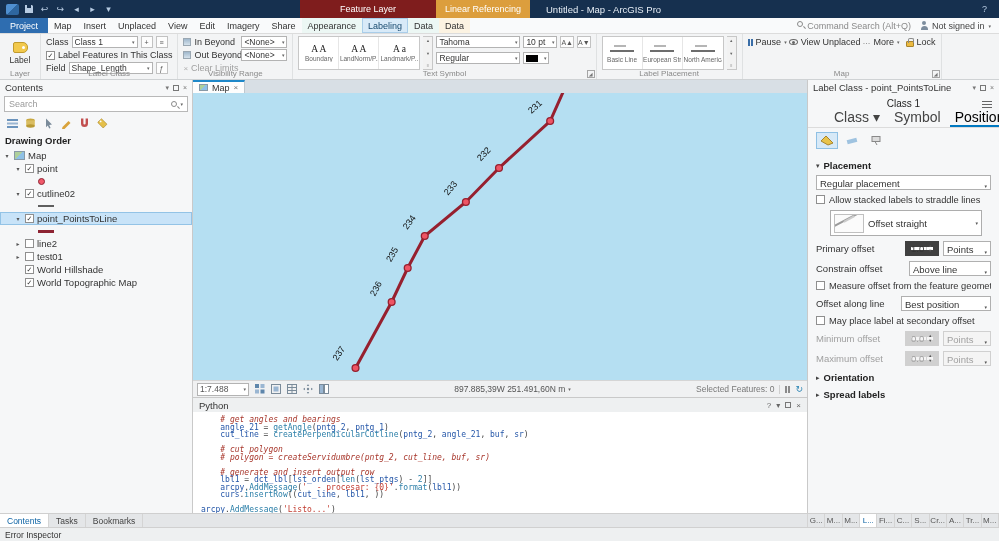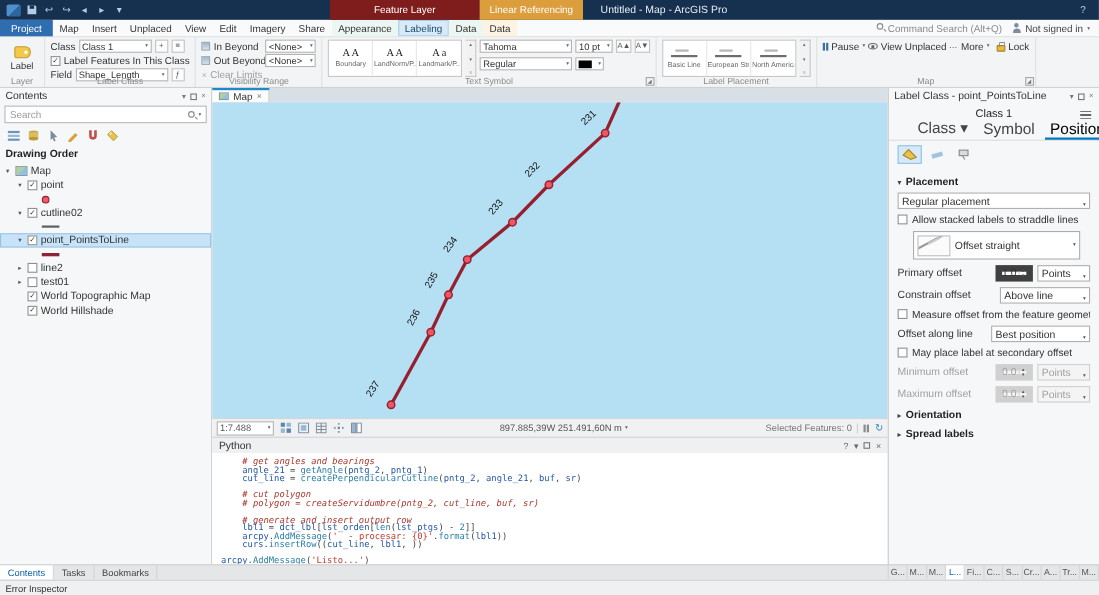--- a/index.html
+++ b/index.html
@@ -492,26 +492,26 @@
         <span class="tlabel">line2</span>
       </div>
       <div class="trow" style="padding-left: 14px;">
         <span class="texp">▸</span>
         <span class="tcb"></span>
         <span class="tlabel">test01</span>
       </div>
       <div class="trow" style="padding-left: 14px;">
         <span class="texp"></span>
         <span class="tcb">✓</span>
-        <span class="tlabel">World Topographic Map</span>
+        <span class="tlabel">World Hillshade</span>
       </div>
       <div class="trow" style="padding-left: 14px;">
         <span class="texp"></span>
         <span class="tcb">✓</span>
-        <span class="tlabel">World Hillshade</span>
+        <span class="tlabel">World Topographic Map</span>
       </div>
     </div>
 </div>
 
 <div class="center">
   <div class="viewtabs">
     <div class="viewtab">
       <span class="vt-ico"></span>
       <span>Map</span>
       <span class="vt-close">×</span>

